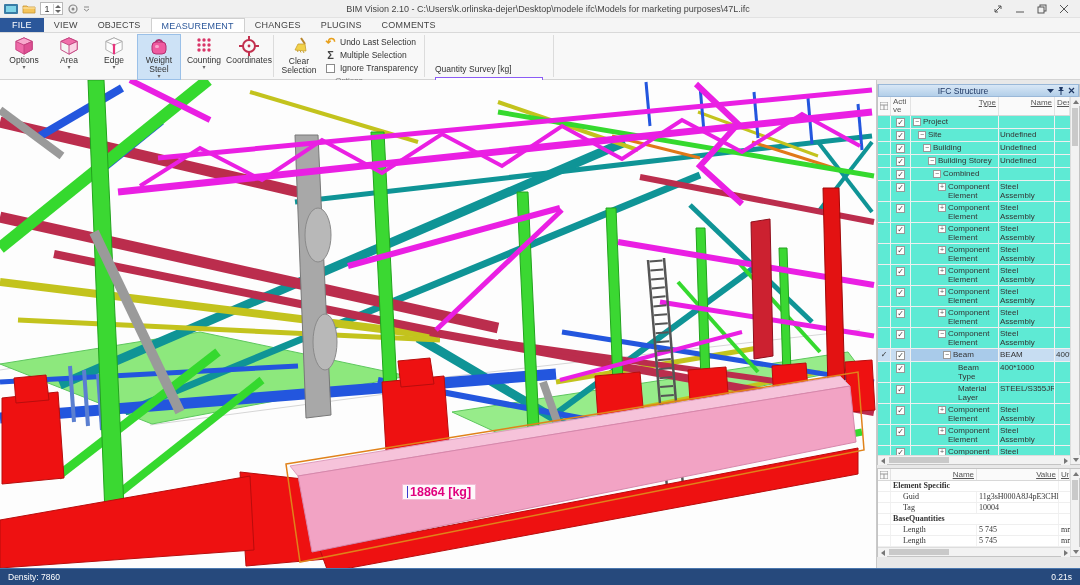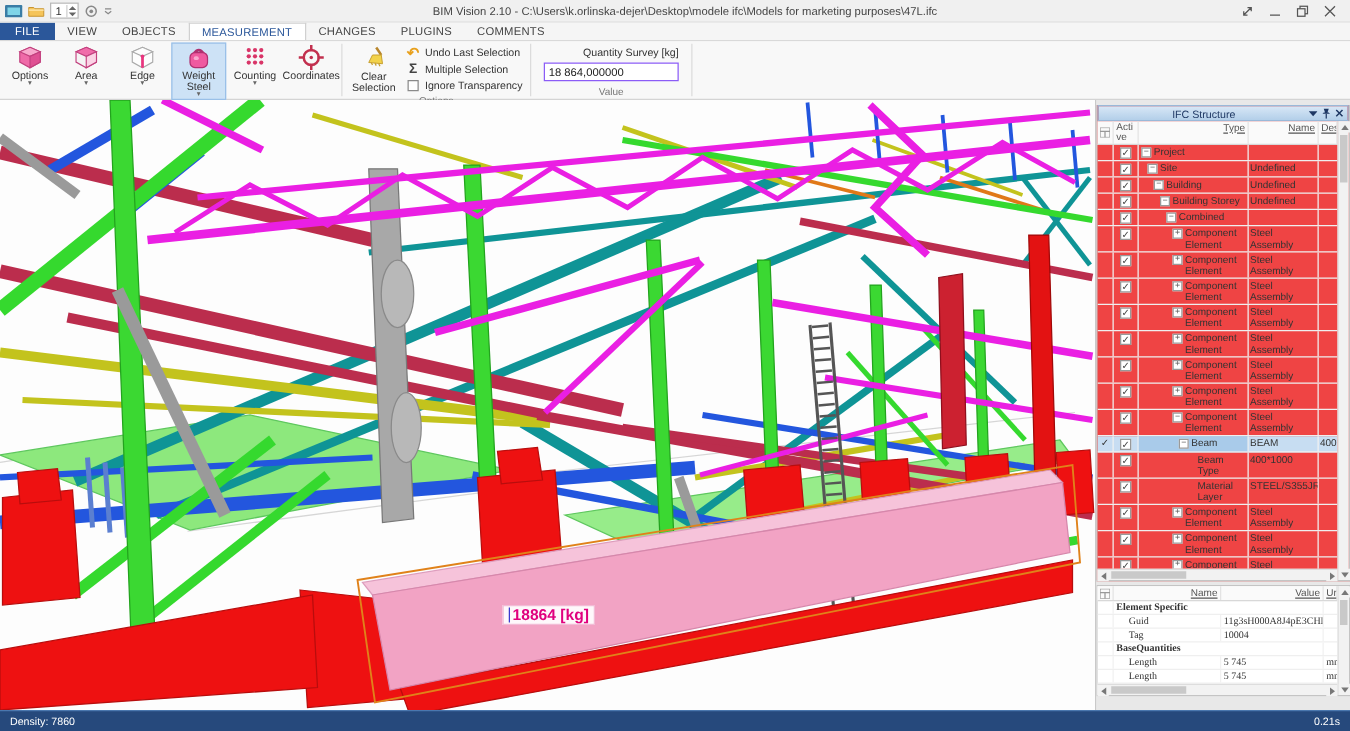--- a/index.html
+++ b/index.html
@@ -40,39 +40,39 @@
   .mode-btn.selected { background:#cde2f6; border:1px solid #9ac0e8; }
   .clear-btn { width:46px; background:transparent; border:none; display:flex; flex-direction:column; align-items:center; padding-top:2px; cursor:pointer; font-family:inherit; }
   .clear-btn .mlabel { font-size:8.5px; color:#333; line-height:9px; text-align:center; }
   .opt-col { display:flex; flex-direction:column; justify-content:flex-start; gap:1px; padding:2px 4px 0 2px; }
   .opt-item { display:flex; align-items:center; gap:4px; height:12px; cursor:pointer; }
   .opt-item .oicon { width:11px; display:flex; justify-content:center; align-items:center; }
   .opt-item .olabel { font-size:8.5px; color:#333; white-space:nowrap; }
   .cbx { width:9px; height:9px; border:1px solid #8a8a8a; background:#fff; display:inline-block; }
   .sigma { font-size:11px; font-weight:bold; color:#444; }
   .undo-glyph { font-size:12px; color:#e8a01c; font-weight:bold; line-height:10px; }
-  .value-inner { display:flex; flex-direction:column; align-items:flex-end; padding:3px 8px 0 8px; }
+  .value-inner { display:flex; flex-direction:column; align-items:flex-start; padding:3px 8px 0 8px;margin-top:27px; }
   .value-label { font-size:8.5px; color:#333; margin-bottom:3px; white-space:nowrap; }
   .value-input { width:108px; height:15px; border:1px solid #8b5cf6; font-size:9px; padding:0 3px; font-family:inherit; background:#fff; color:#222; }
 
   
   .main { flex:1; display:flex; min-height:0; background:#e8e8e8; }
   .viewport { flex:1; position:relative; background:#fdfdfd; border-right:1px solid #c9c9c9; overflow:hidden; }
   .viewport svg { display:block; }
   .meas-label { position:absolute; left:402px; top:404px; background:rgba(255,255,255,.92); border:1px solid #f2bcd6; padding:0 4px; font-size:12.5px; font-weight:bold; color:#e0007e; display:flex; align-items:center; gap:2px; }
   .meas-caret { display:inline-block; width:1px; height:12px; background:#3a3ad0; }
 
   
   .right-col { width:203px; display:flex; flex-direction:column; background:#e8e8e8; padding-top:4px; }
   .panel-header { height:13px; background:linear-gradient(#d8e7f6,#b3cfe9); border:1px solid #9ab8d8; display:flex; align-items:center; }
   .panel-header .ptitle { flex:1; text-align:center; font-size:8.5px; color:#1f3864; }
   .panel-header .picons { display:flex; gap:3px; padding-right:3px; }
   .panel-header .picons span { display:flex; align-items:center; cursor:pointer; }
 
-  .ifc-panel { height:381px; display:flex; flex-direction:column; background:#ef4444; border:1px solid #c4c4c4; border-top:none; }
+  .ifc-panel { height:381px; display:flex; flex-direction:column; background:#5eead4; border:1px solid #c4c4c4; border-top:none; }
   .grid-wrap { flex:1; display:flex; min-height:0; }
   .grid-left { flex:1; display:flex; flex-direction:column; min-width:0; }
   .col-headers { display:flex; background:#fafafa; border-bottom:1px solid #d8d8d8; }
   .col-headers .ch { font-size:8px; color:#555; border-right:1px solid #e3e3e3; padding:1px 2px; overflow:hidden; }
   .ch.sort { text-decoration:underline; text-align:right; }
   .ch-icon { width:13px; display:flex; align-items:center; justify-content:center; }
   .ch-active { width:20px; word-break:break-all; line-height:8px; }
   .ch-type { width:88px; }
   .ch-name { width:56px; }
   .ch-desc { flex:1; }

